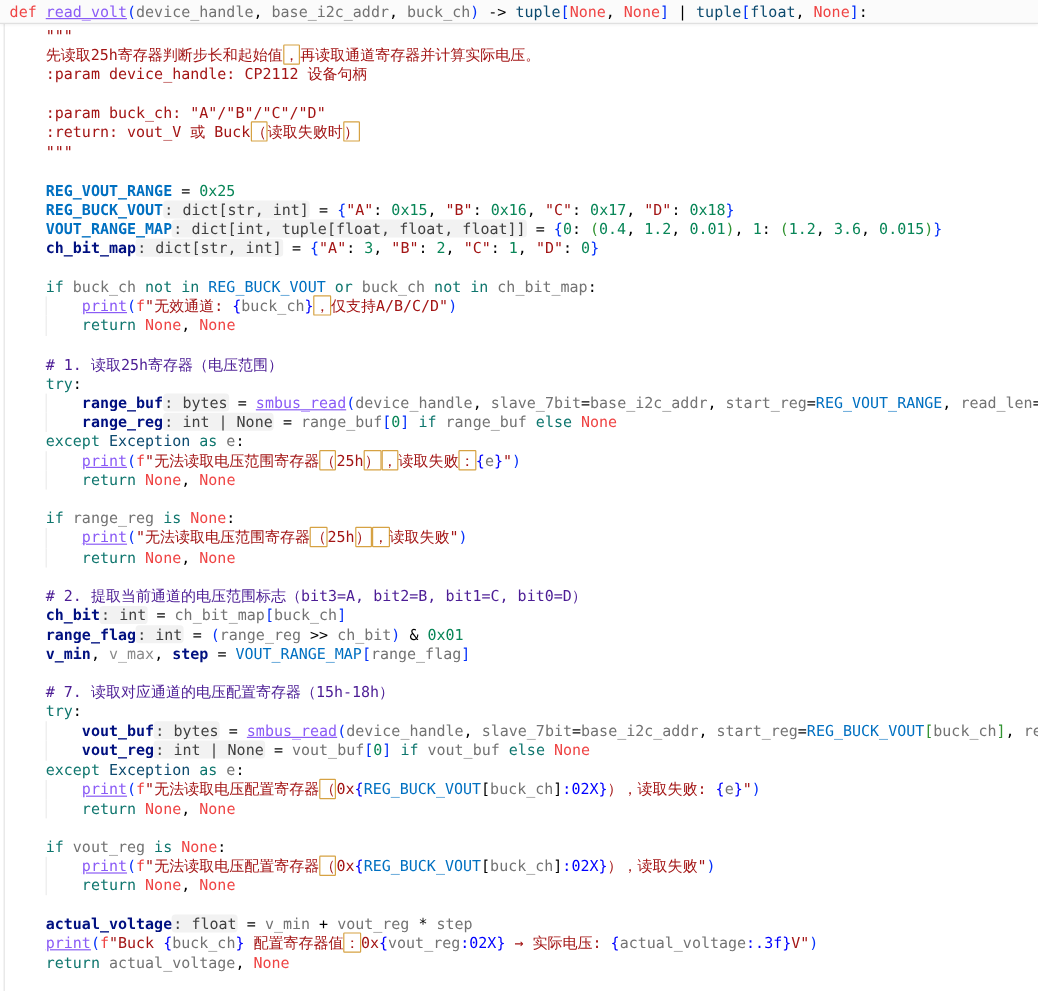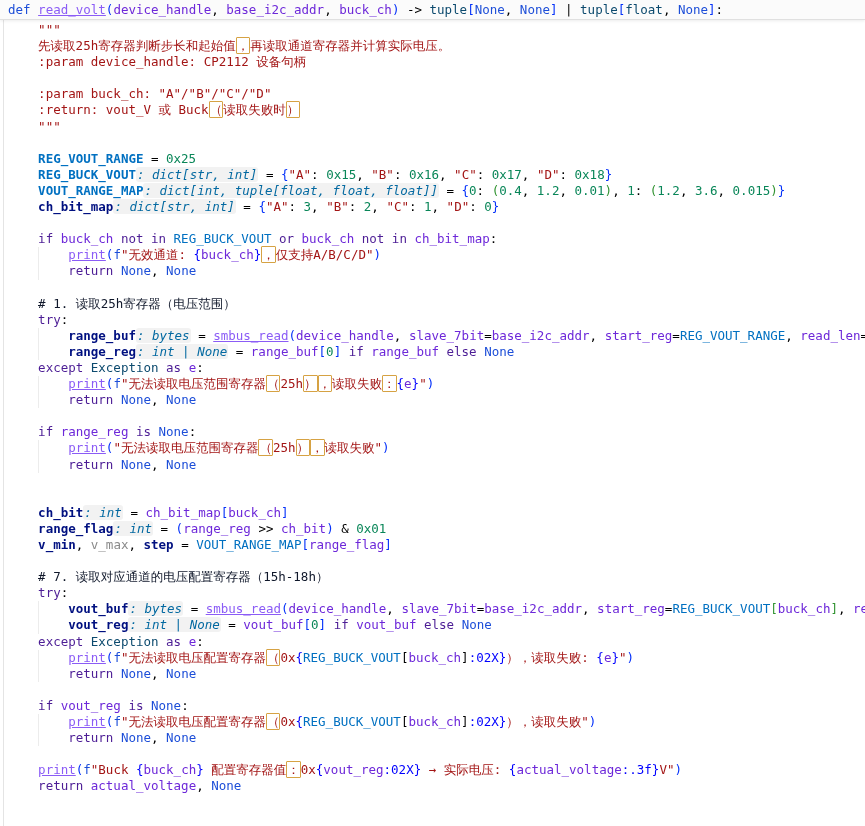--- a/index.html
+++ b/index.html
@@ -7,37 +7,37 @@
        font-family:"DejaVu Sans Mono","Liberation Mono",monospace;}
   .editor{position:absolute;inset:0;background:#ffffff;}
   .left-edge{position:absolute;left:3px;top:0;bottom:0;width:1px;background:#e4e4e4;}
   .sticky{position:relative;height:19px;background:#fbfbfb;border-bottom:1px solid #e0e0e0;
           box-shadow:0 1px 3px rgba(0,0,0,0.08);z-index:5;}
   .sticky .line{padding-top:2px;}
   .code{position:relative;padding-top:2px;}
   .line{position:relative;height:16.1px;line-height:16.1px;font-size:12.5px;
         white-space:pre;color:#000;padding-left:8px;}
   .guide2{position:absolute;left:38px;top:0;height:100%;width:1px;background:#ececec;}
-  .tk-k{color:#1d4ed8;}
-  .tk-c{color:#4c1d95;}
+  .tk-k{color:#ef4444;}
+  .tk-c{color:#0f766e;}
   .tk-f{color:#8b5cf6;text-decoration:underline;}
-  .tk-v{color:#6d28d9;}
+  .tk-v{color:#737373;}
   .tk-vb{color:#001080;font-weight:600;}
   .tk-C{color:#0070c1;}
   .tk-Cb{color:#0070c1;font-weight:600;}
   .tk-t{color:#0c4a6e;}
   .tk-s{color:#a31515;}
-  .tk-m{color:#0f172a;}
+  .tk-m{color:#4c1d95;}
   .tk-n{color:#098658;}
   .tk-o{color:#000000;}
   .tk-u{color:#8a8a8a;}
   .tk-b1{color:#0431fa;}
   .tk-b2{color:#319331;}
   .tk-fb{color:#0000ff;}
-  .tk-h{color:#0369a1;background:#f2f2f2;border-radius:3px;padding:0 1px;font-style:italic;}
+  .tk-h{color:#404040;background:#f2f2f2;border-radius:3px;padding:0 1px;}
   .tk-x{border:1px solid #d6a243;border-radius:1px;margin:0;}
 </style>
 </head>
 <body>
 
 <div class="editor">
   <div class="left-edge"></div>
   <div class="sticky" id="sticky">
       <div class="line"><span></span><span class="tk-k">def </span><span class="tk-f">read_volt</span><span class="tk-b1">(</span><span class="tk-v">device_handle</span><span class="tk-o">, </span><span class="tk-v">base_i2c_addr</span><span class="tk-o">, </span><span class="tk-v">buck_ch</span><span class="tk-b1">)</span><span class="tk-o"> -&gt; </span><span class="tk-t">tuple</span><span class="tk-b1">[</span><span class="tk-k">None</span><span class="tk-o">, </span><span class="tk-k">None</span><span class="tk-b1">]</span><span class="tk-o"> | </span><span class="tk-t">tuple</span><span class="tk-b1">[</span><span class="tk-t">float</span><span class="tk-o">, </span><span class="tk-k">None</span><span class="tk-b1">]</span><span class="tk-o">:</span></div>
     </div>
@@ -64,33 +64,34 @@
       <div class="line"><i class="guide2"></i><span>        </span><span class="tk-vb">range_buf</span><span class="tk-h">: bytes</span><span class="tk-o"> = </span><span class="tk-f">smbus_read</span><span class="tk-b1">(</span><span class="tk-v">device_handle</span><span class="tk-o">, </span><span class="tk-v">slave_7bit</span><span class="tk-o">=</span><span class="tk-v">base_i2c_addr</span><span class="tk-o">, </span><span class="tk-v">start_reg</span><span class="tk-o">=</span><span class="tk-C">REG_VOUT_RANGE</span><span class="tk-o">, </span><span class="tk-v">read_len</span><span class="tk-o">=</span></div>
       <div class="line"><i class="guide2"></i><span>        </span><span class="tk-vb">range_reg</span><span class="tk-h">: int | None</span><span class="tk-o"> = </span><span class="tk-v">range_buf</span><span class="tk-b1">[</span><span class="tk-n">0</span><span class="tk-b1">]</span><span class="tk-c"> if </span><span class="tk-v">range_buf</span><span class="tk-c"> else </span><span class="tk-k">None</span></div>
       <div class="line"><span>    </span><span class="tk-c">except </span><span class="tk-t">Exception</span><span class="tk-c"> as </span><span class="tk-v">e</span><span class="tk-o">:</span></div>
       <div class="line"><i class="guide2"></i><span>        </span><span class="tk-f">print</span><span class="tk-b1">(</span><span class="tk-k">f</span><span class="tk-s">"无法读取电压范围寄存器</span><span class="tk-s tk-x">（</span><span class="tk-s">25h</span><span class="tk-s tk-x">）</span><span class="tk-s tk-x">，</span><span class="tk-s">读取失败</span><span class="tk-s tk-x">：</span><span class="tk-fb">{</span><span class="tk-v">e</span><span class="tk-fb">}</span><span class="tk-s">"</span><span class="tk-b1">)</span></div>
       <div class="line"><i class="guide2"></i><span>        </span><span class="tk-c">return </span><span class="tk-k">None</span><span class="tk-o">, </span><span class="tk-k">None</span></div>
       <div class="line"><span></span></div>
       <div class="line"><span>    </span><span class="tk-c">if </span><span class="tk-v">range_reg</span><span class="tk-c"> is </span><span class="tk-k">None</span><span class="tk-o">:</span></div>
       <div class="line"><i class="guide2"></i><span>        </span><span class="tk-f">print</span><span class="tk-b1">(</span><span class="tk-s">"无法读取电压范围寄存器</span><span class="tk-s tk-x">（</span><span class="tk-s">25h</span><span class="tk-s tk-x">）</span><span class="tk-s tk-x">，</span><span class="tk-s">读取失败"</span><span class="tk-b1">)</span></div>
       <div class="line"><i class="guide2"></i><span>        </span><span class="tk-c">return </span><span class="tk-k">None</span><span class="tk-o">, </span><span class="tk-k">None</span></div>
       <div class="line"><span></span></div>
-      <div class="line"><span>    </span></div>
+      <div class="line"><span>    </span><span class="tk-m"># 2. 提取当前通道的电压范围标志（bit3=A, bit2=B, bit1=C, bit0=D）</span></div>
       <div class="line"><span>    </span><span class="tk-vb">ch_bit</span><span class="tk-h">: int</span><span class="tk-o"> = </span><span class="tk-v">ch_bit_map</span><span class="tk-b1">[</span><span class="tk-v">buck_ch</span><span class="tk-b1">]</span></div>
       <div class="line"><span>    </span><span class="tk-vb">range_flag</span><span class="tk-h">: int</span><span class="tk-o"> = </span><span class="tk-b1">(</span><span class="tk-v">range_reg</span><span class="tk-o"> &gt;&gt; </span><span class="tk-v">ch_bit</span><span class="tk-b1">)</span><span class="tk-o"> &amp; </span><span class="tk-n">0x01</span></div>
       <div class="line"><span>    </span><span class="tk-vb">v_min</span><span class="tk-o">, </span><span class="tk-u">v_max</span><span class="tk-o">, </span><span class="tk-vb">step</span><span class="tk-o"> = </span><span class="tk-C">VOUT_RANGE_MAP</span><span class="tk-b1">[</span><span class="tk-v">range_flag</span><span class="tk-b1">]</span></div>
       <div class="line"><span></span></div>
       <div class="line"><span>    </span><span class="tk-m"># 7. 读取对应通道的电压配置寄存器（15h-18h）</span></div>
       <div class="line"><span>    </span><span class="tk-c">try</span><span class="tk-o">:</span></div>
       <div class="line"><i class="guide2"></i><span>        </span><span class="tk-vb">vout_buf</span><span class="tk-h">: bytes</span><span class="tk-o"> = </span><span class="tk-f">smbus_read</span><span class="tk-b1">(</span><span class="tk-v">device_handle</span><span class="tk-o">, </span><span class="tk-v">slave_7bit</span><span class="tk-o">=</span><span class="tk-v">base_i2c_addr</span><span class="tk-o">, </span><span class="tk-v">start_reg</span><span class="tk-o">=</span><span class="tk-C">REG_BUCK_VOUT</span><span class="tk-b2">[</span><span class="tk-v">buck_ch</span><span class="tk-b2">]</span><span class="tk-o">, </span><span class="tk-v">read_len</span></div>
       <div class="line"><i class="guide2"></i><span>        </span><span class="tk-vb">vout_reg</span><span class="tk-h">: int | None</span><span class="tk-o"> = </span><span class="tk-v">vout_buf</span><span class="tk-b1">[</span><span class="tk-n">0</span><span class="tk-b1">]</span><span class="tk-c"> if </span><span class="tk-v">vout_buf</span><span class="tk-c"> else </span><span class="tk-k">None</span></div>
       <div class="line"><span>    </span><span class="tk-c">except </span><span class="tk-t">Exception</span><span class="tk-c"> as </span><span class="tk-v">e</span><span class="tk-o">:</span></div>
       <div class="line"><i class="guide2"></i><span>        </span><span class="tk-f">print</span><span class="tk-b1">(</span><span class="tk-k">f</span><span class="tk-s">"无法读取电压配置寄存器</span><span class="tk-s tk-x">（</span><span class="tk-s">0x</span><span class="tk-fb">{</span><span class="tk-C">REG_BUCK_VOUT</span><span class="tk-o">[</span><span class="tk-v">buck_ch</span><span class="tk-o">]</span><span class="tk-fb">:02X</span><span class="tk-fb">}</span><span class="tk-s">），读取失败: </span><span class="tk-fb">{</span><span class="tk-v">e</span><span class="tk-fb">}</span><span class="tk-s">"</span><span class="tk-b1">)</span></div>
       <div class="line"><i class="guide2"></i><span>        </span><span class="tk-c">return </span><span class="tk-k">None</span><span class="tk-o">, </span><span class="tk-k">None</span></div>
       <div class="line"><span></span></div>
       <div class="line"><span>    </span><span class="tk-c">if </span><span class="tk-v">vout_reg</span><span class="tk-c"> is </span><span class="tk-k">None</span><span class="tk-o">:</span></div>
       <div class="line"><i class="guide2"></i><span>        </span><span class="tk-f">print</span><span class="tk-b1">(</span><span class="tk-k">f</span><span class="tk-s">"无法读取电压配置寄存器</span><span class="tk-s tk-x">（</span><span class="tk-s">0x</span><span class="tk-fb">{</span><span class="tk-C">REG_BUCK_VOUT</span><span class="tk-o">[</span><span class="tk-v">buck_ch</span><span class="tk-o">]</span><span class="tk-fb">:02X</span><span class="tk-fb">}</span><span class="tk-s">），读取失败"</span><span class="tk-b1">)</span></div>
       <div class="line"><i class="guide2"></i><span>        </span><span class="tk-c">return </span><span class="tk-k">None</span><span class="tk-o">, </span><span class="tk-k">None</span></div>
       <div class="line"><span></span></div>
+      <div class="line"><span>    </span><span class="tk-vb">actual_voltage</span><span class="tk-h">: float</span><span class="tk-o"> = </span><span class="tk-v">v_min</span><span class="tk-o"> + </span><span class="tk-v">vout_reg</span><span class="tk-o"> * </span><span class="tk-v">step</span></div>
       <div class="line"><span>    </span><span class="tk-f">print</span><span class="tk-b1">(</span><span class="tk-k">f</span><span class="tk-s">"Buck </span><span class="tk-fb">{</span><span class="tk-v">buck_ch</span><span class="tk-fb">}</span><span class="tk-s"> 配置寄存器值</span><span class="tk-s tk-x">：</span><span class="tk-s">0x</span><span class="tk-fb">{</span><span class="tk-v">vout_reg</span><span class="tk-fb">:02X</span><span class="tk-fb">}</span><span class="tk-s"> → 实际电压: </span><span class="tk-fb">{</span><span class="tk-v">actual_voltage</span><span class="tk-fb">:.3f</span><span class="tk-fb">}</span><span class="tk-s">V"</span><span class="tk-b1">)</span></div>
       <div class="line"><span>    </span><span class="tk-c">return </span><span class="tk-v">actual_voltage</span><span class="tk-o">, </span><span class="tk-k">None</span></div>
     </div>
 </div>
 
 </body></html>

